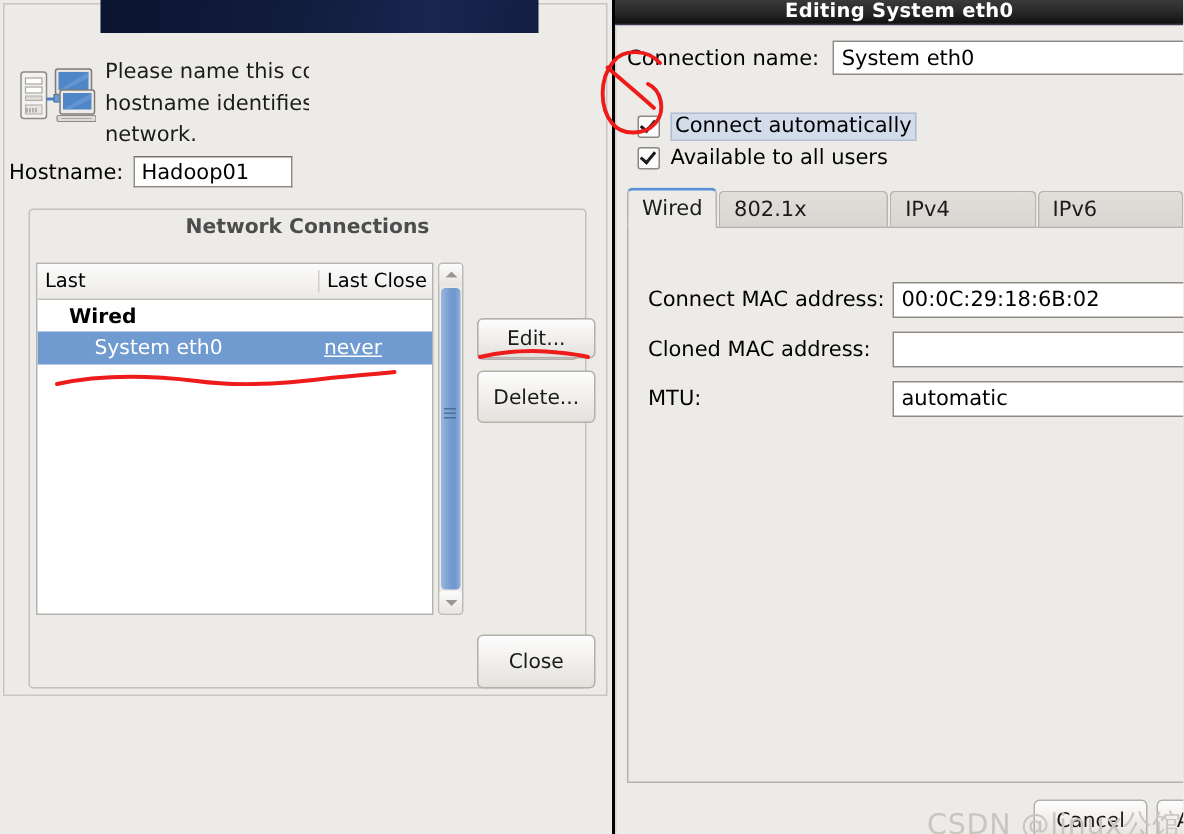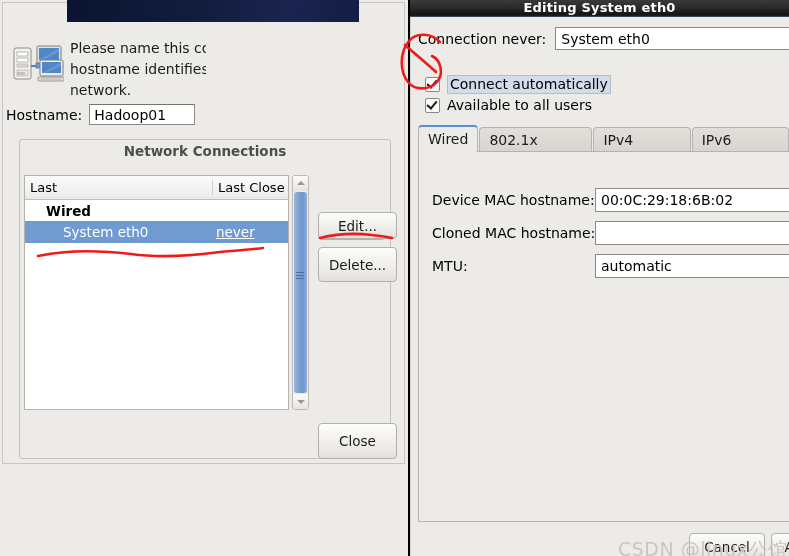--- a/index.html
+++ b/index.html
@@ -500,21 +500,21 @@
     <button id="btn-delete" class="btn">Delete...</button>
     <button id="btn-close" class="btn">Close</button>
   </div>
 
   <div id="right-panel">
     <div id="titlebar">Editing System eth0</div>
 
     <div id="dlg-body">
 
       <div id="conn-name-row">
-        <span id="conn-name-label">Connection never:</span>
+        <span id="conn-name-label">Connection name:</span>
         <input id="conn-name-input" type="text" value="System eth0" style="">
       </div>
 
       <div id="chk-auto-row" class="chk-row">
         <span class="chkbox on"></span>
         <span id="chk-auto-label">Connect automatically</span>
       </div>
 
       <div id="chk-all-row" class="chk-row">
         <span class="chkbox on"></span>
@@ -523,26 +523,26 @@
 
       <div id="tabstrip">
         <div class="tab active">Wired</div>
         <div class="tab">802.1x Security</div>
         <div class="tab">IPv4 Settings</div>
         <div class="tab">IPv6 Settings</div>
       </div>
 
       <div id="tabpanel">
         <div id="row-mac" class="field-row">
-          <span class="field-label">Device MAC hostname:</span>
+          <span class="field-label">Connect MAC address:</span>
           <input class="field-input" type="text" value="00:0C:29:18:6B:02" style="">
         </div>
 
         <div id="row-clone" class="field-row">
-          <span class="field-label">Cloned MAC hostname:</span>
+          <span class="field-label">Cloned MAC address:</span>
           <input class="field-input" type="text" value="" style="">
         </div>
 
         <div id="row-mtu" class="field-row">
           <span class="field-label">MTU:</span>
           <span id="mtu-wrap">
             <input class="field-input" type="text" value="automatic" style="">
             
           </span>
         </div>

